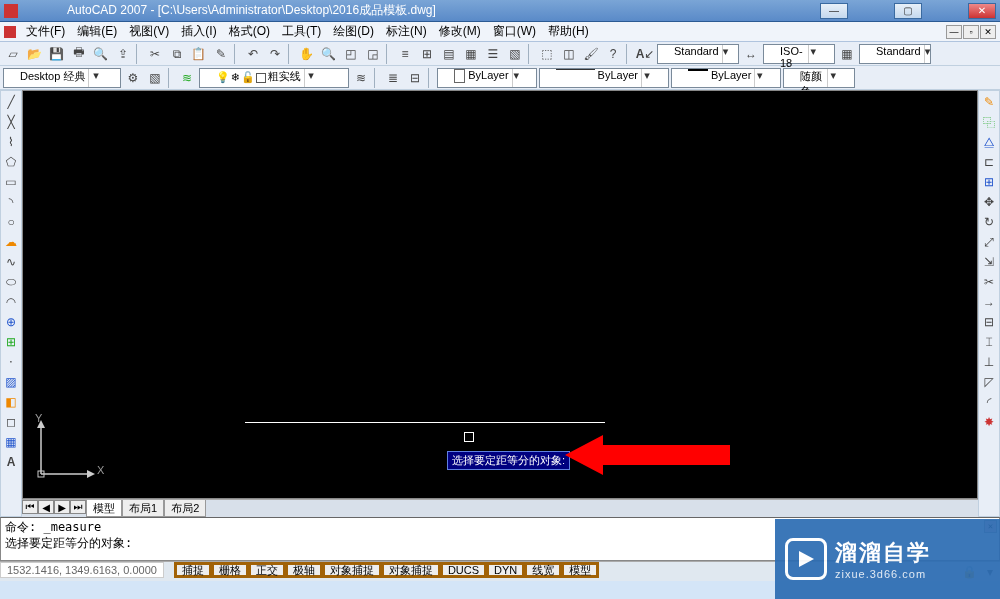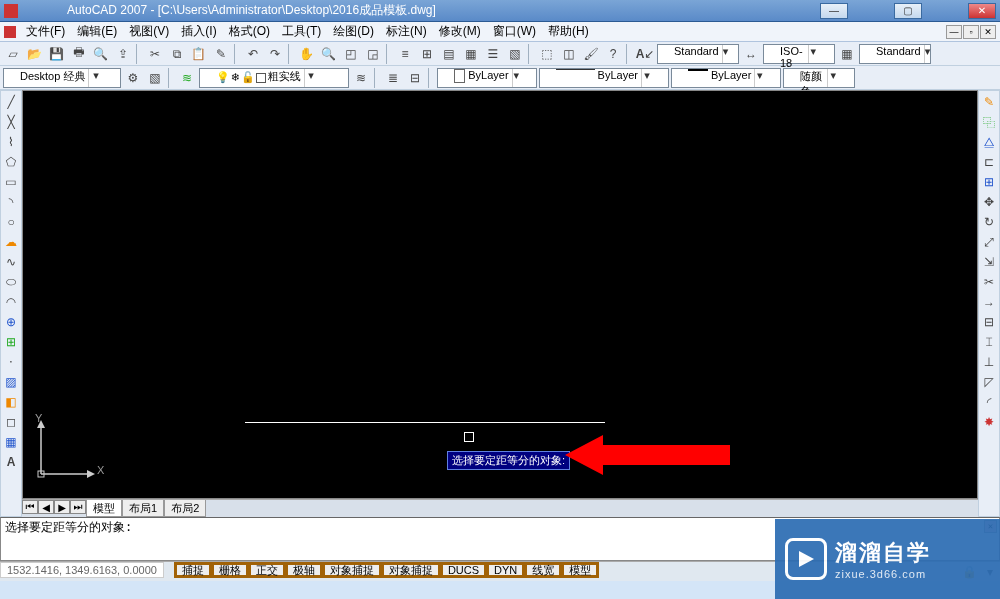--- a/index.html
+++ b/index.html
@@ -268,20 +268,21 @@
     <span class="tb-btn">⌶</span>
     <span class="tb-btn">⊥</span>
     <span class="tb-btn">◸</span>
     <span class="tb-btn">◜</span>
     <span class="tb-btn c-red">✸</span>
   </div>
 </div>
 
 <div class="cmdwin">
   <div class="content">
+    <div>命令: _measure</div>
     <div>选择要定距等分的对象:</div>
   </div>
   <div class="close-x">✕</div>
 </div>
 
 <div class="status">
   <span class="coords">1532.1416, 1349.6163, 0.0000</span>
   <span style="width:10px"></span>
   <span class="sb">捕捉</span>
   <span class="sb">栅格</span>

